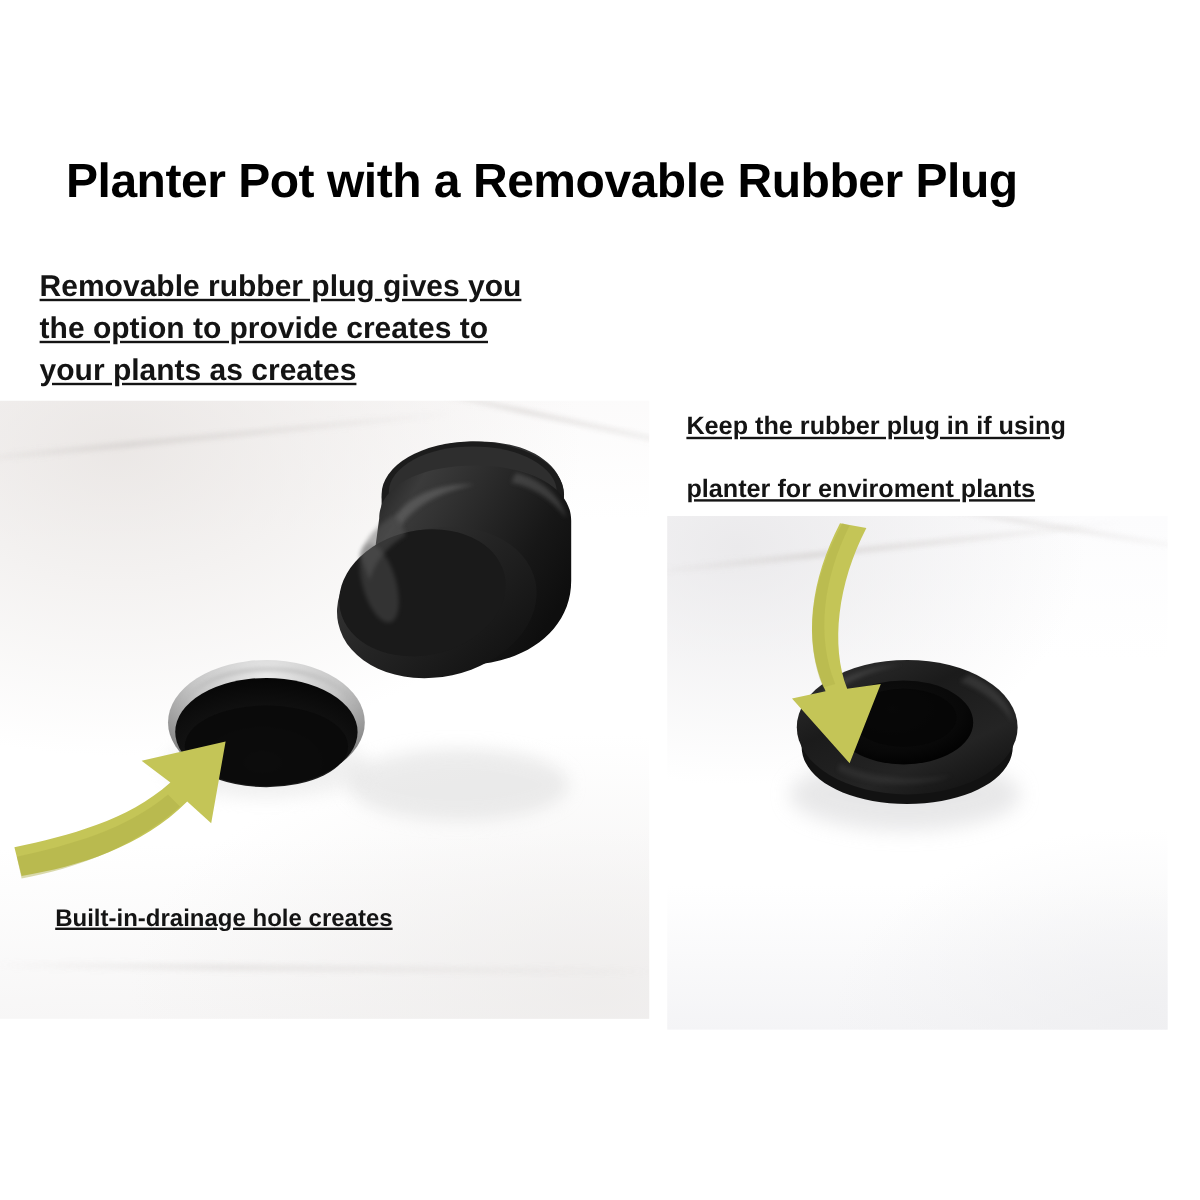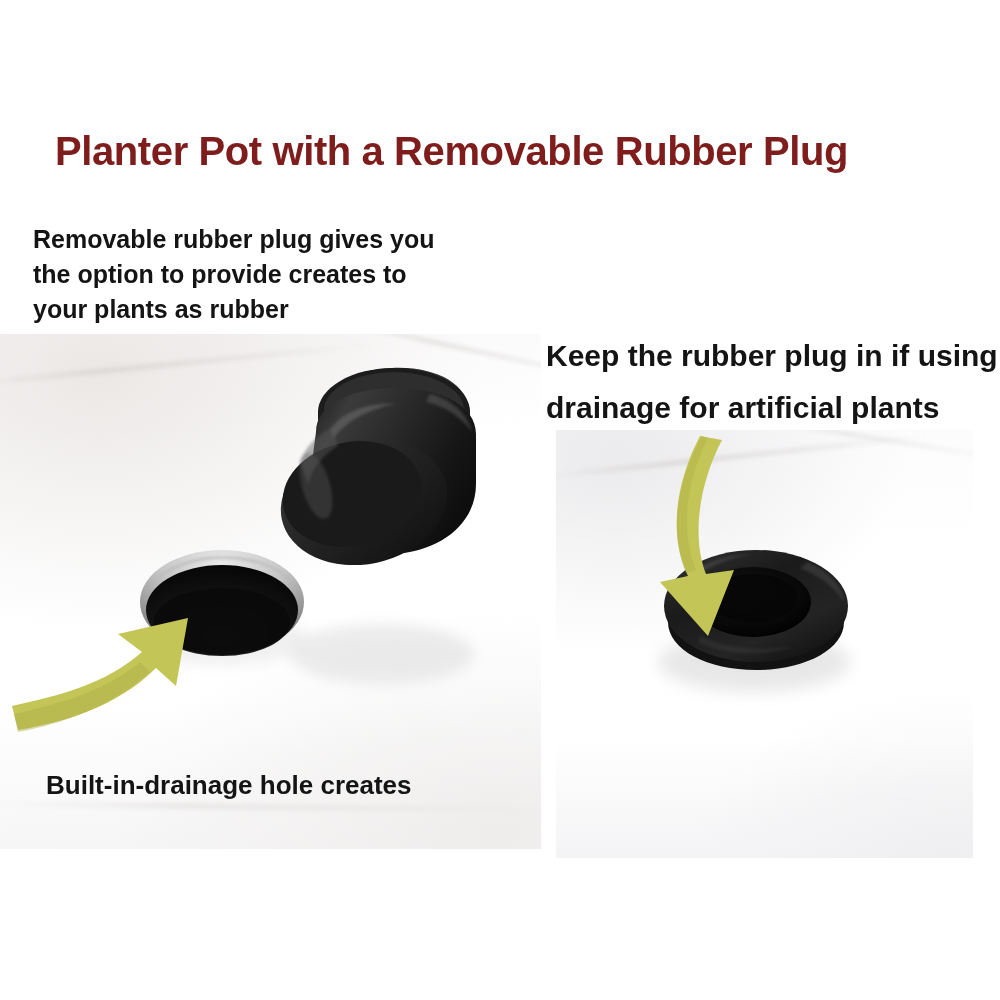--- a/index.html
+++ b/index.html
@@ -24,51 +24,51 @@
 
   
   .title {
     position: absolute;
     left: 55px;
     top: 126px;
     width: 900px;
     font-size: 40px;
     font-weight: 700;
     letter-spacing: -0.4px;
-    color: #7f1d1d;
+    color: #000000;
     line-height: 50px;
     white-space: nowrap;
   }
 
   
   .caption {
     position: absolute;
     color: #141414;
     font-weight: 700;
   }
-  .caption .line { display: block; white-space: nowrap; }
+  .caption .line { display: block; white-space: nowrap; text-decoration: underline; }
 
   #caption-top-left {
     left: 33px;
     top: 222px;
     font-size: 25px;
     line-height: 35px;
   }
 
   #caption-top-right {
-    left: 546px;
+    left: 572px;
     top: 330px;
-    font-size: 30px;
+    font-size: 21px;
     line-height: 52px;
   }
 
   #caption-bottom-left {
     left: 46px;
-    top: 761px;
-    font-size: 26px;
+    top: 742px;
+    font-size: 20px;
     line-height: 48px;
   }
   #caption-bottom-left .line.indent { margin-left: -2px; }
 
   
   .photo {
     position: absolute;
     overflow: hidden;
   }
 
@@ -252,25 +252,25 @@
                  L150 144
                  C136 108 142 56 166 10 Z" fill="#c4c557"></path>
         <path d="M152 8 C130 52 124 100 140 140 L130 143 C112 100 122 50 146 6 Z" fill="#aeae46" opacity="0.4"></path>
       </g>
     </svg>
   </div>
 
   <div class="caption" id="caption-top-left">
     <span class="line">Removable rubber plug gives you</span>
     <span class="line">the option to provide creates to</span>
-    <span class="line">your plants as rubber</span>
+    <span class="line">your plants as creates</span>
   </div>
 
   <div class="caption" id="caption-top-right">
     <span class="line">Keep the rubber plug in if using</span>
-    <span class="line">drainage for artificial plants</span>
+    <span class="line">planter for enviroment plants</span>
   </div>
 
   <div class="caption" id="caption-bottom-left">
     <span class="line">Built-in-drainage hole creates</span>
   </div>
 
 </div>
 
 </body></html>

